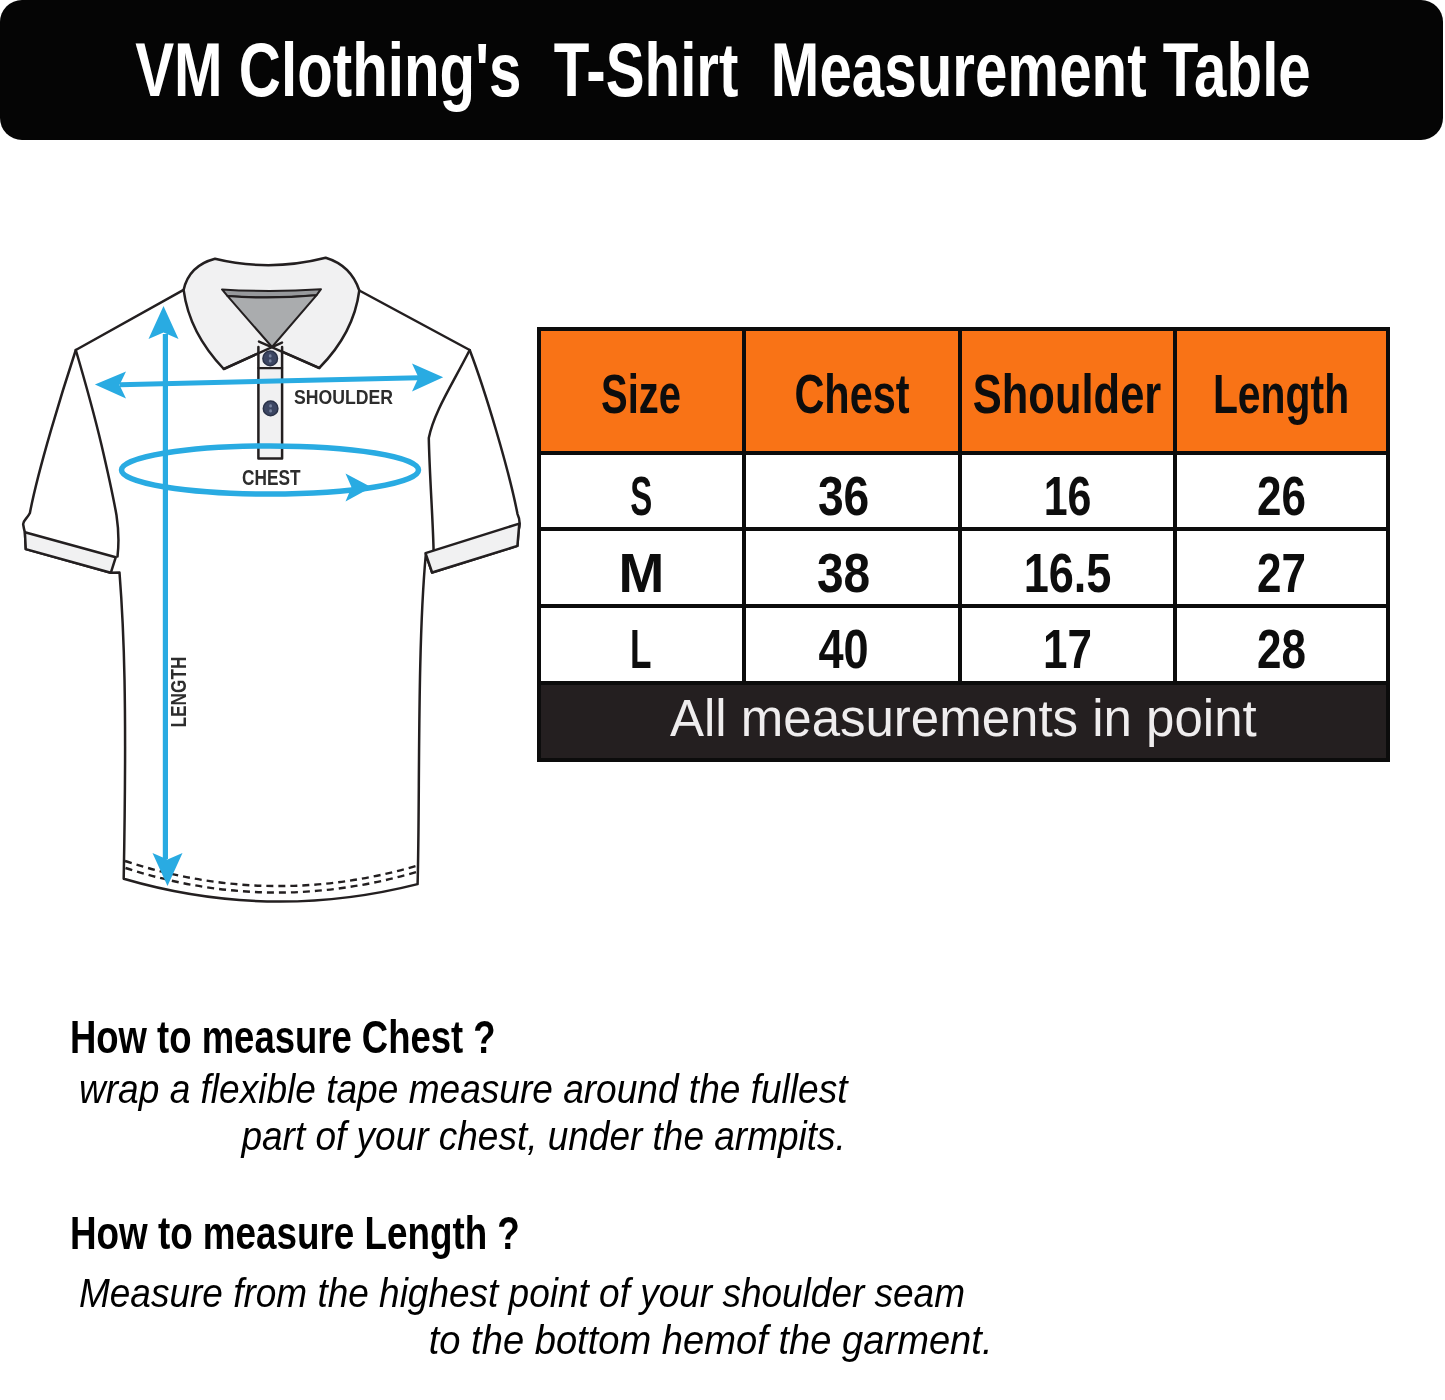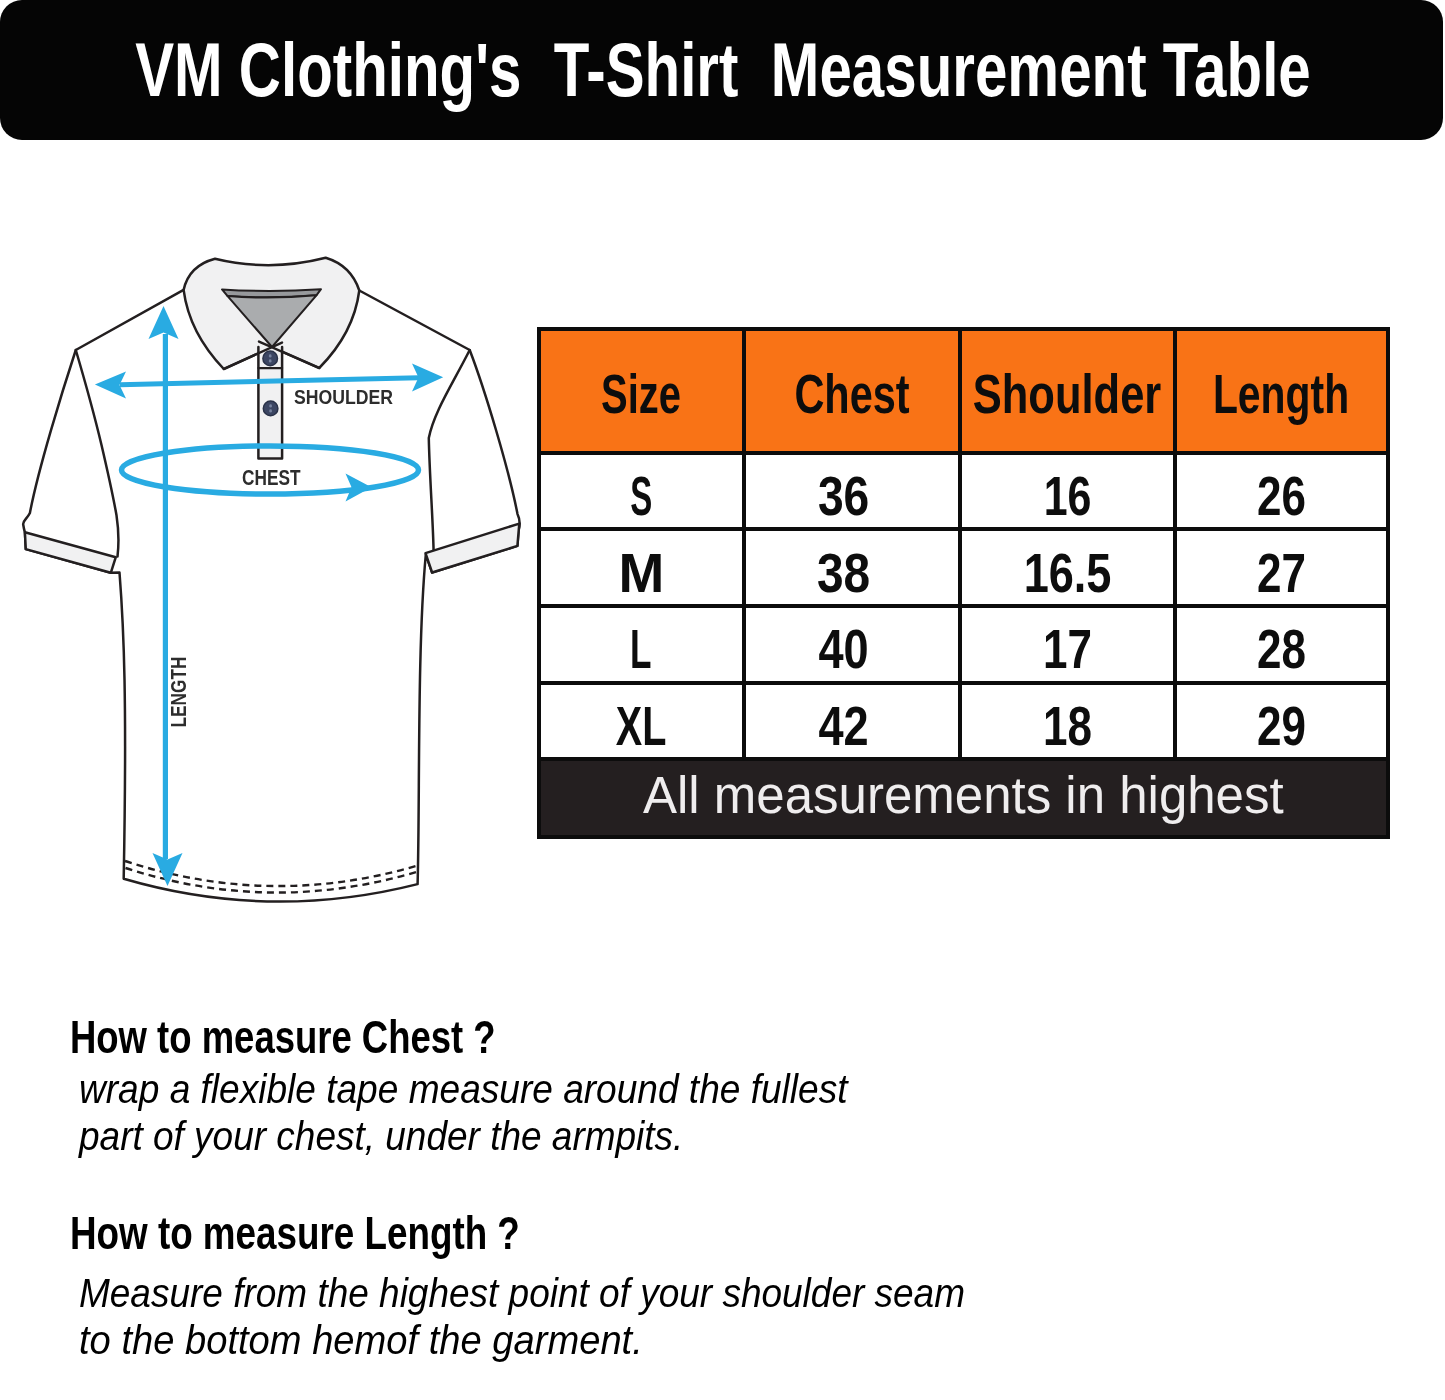--- a/index.html
+++ b/index.html
@@ -13,21 +13,21 @@
   td{border:4px solid #0c0c0c;text-align:center;vertical-align:middle;
      font-weight:bold;font-size:55px;color:#0d0d0d;padding:0;}
   td span{display:inline-block;}
   tr.hdr td{background:#f97316;height:116px;padding-top:4px;position:relative;}
   tr.hdr td span{position:absolute;left:50%;top:calc(50% + 3px);white-space:nowrap;}
   td.c1{width:200.6px;}td.c2{width:212.1px;}td.c3{width:211.2px;}td.c4{width:208.8px;}
   tr.d td{height:62.7px;padding-top:10px;line-height:56px;}
   td.foot{background:#241F20;color:#efedee;font-weight:normal;font-size:51px;
       height:67.5px;padding-bottom:6px;}
   .h{position:absolute;font-weight:bold;font-size:47px;color:#000;white-space:pre;transform-origin:0 0;}
-  .it{position:absolute;font-style:italic;font-size:41px;line-height:47px;color:#000;transform-origin:0 0;}
+  .it{position:absolute;font-style:italic;font-size:41px;line-height:47px;color:#000;transform-origin:0 0;text-align:right;}
   .it div{white-space:pre;transform-origin:0 0;}
 </style>
 </head>
 <body>
 <div class="bar">
     <div class="t">VM Clothing's  T-Shirt  Measurement Table</div>
   </div>
 
 <svg width="1445" height="1400" viewBox="0 0 1445 1400">
   <g stroke="#231f20" stroke-width="2.5" fill="none" stroke-linejoin="round" stroke-linecap="round">
@@ -128,28 +128,22 @@
         <td><span style="transform:translateX(-8px) scaleX(0.87)">38</span></td>
         <td><span style="transform:scaleX(0.82)">16.5</span></td>
         <td><span style="transform:scaleX(0.80)">27</span></td>
       </tr>
   <tr class="d">
         <td><span style="transform:scaleX(0.64)">L</span></td>
         <td><span style="transform:translateX(-8px) scaleX(0.82)">40</span></td>
         <td><span style="transform:scaleX(0.80)">17</span></td>
         <td><span style="transform:scaleX(0.80)">28</span></td>
       </tr>
-  <tr class="d">
-        <td><span style="transform:scaleX(0.72)">XL</span></td>
-        <td><span style="transform:translateX(-8px) scaleX(0.82)">42</span></td>
-        <td><span style="transform:scaleX(0.80)">18</span></td>
-        <td><span style="transform:scaleX(0.80)">29</span></td>
-      </tr>
   <tr>
-        <td class="foot" colspan="4">All measurements in highest</td>
+        <td class="foot" colspan="4">All measurements in point</td>
       </tr>
 </tbody>
   </table>
 
 <div class="h" style="left:70.2px;top:1008.5px;transform:scaleX(0.776);">How to measure Chest ?</div>
 <div class="it" style="left:79px;top:1066px;">
     <div style="transform:scaleX(0.904)">wrap a flexible tape measure around the fullest</div>
     <div style="transform:scaleX(0.902)">part of your chest, under the armpits.</div>
   </div>
 <div class="h" style="left:70.2px;top:1205px;transform:scaleX(0.783);">How to measure Length ?</div>

